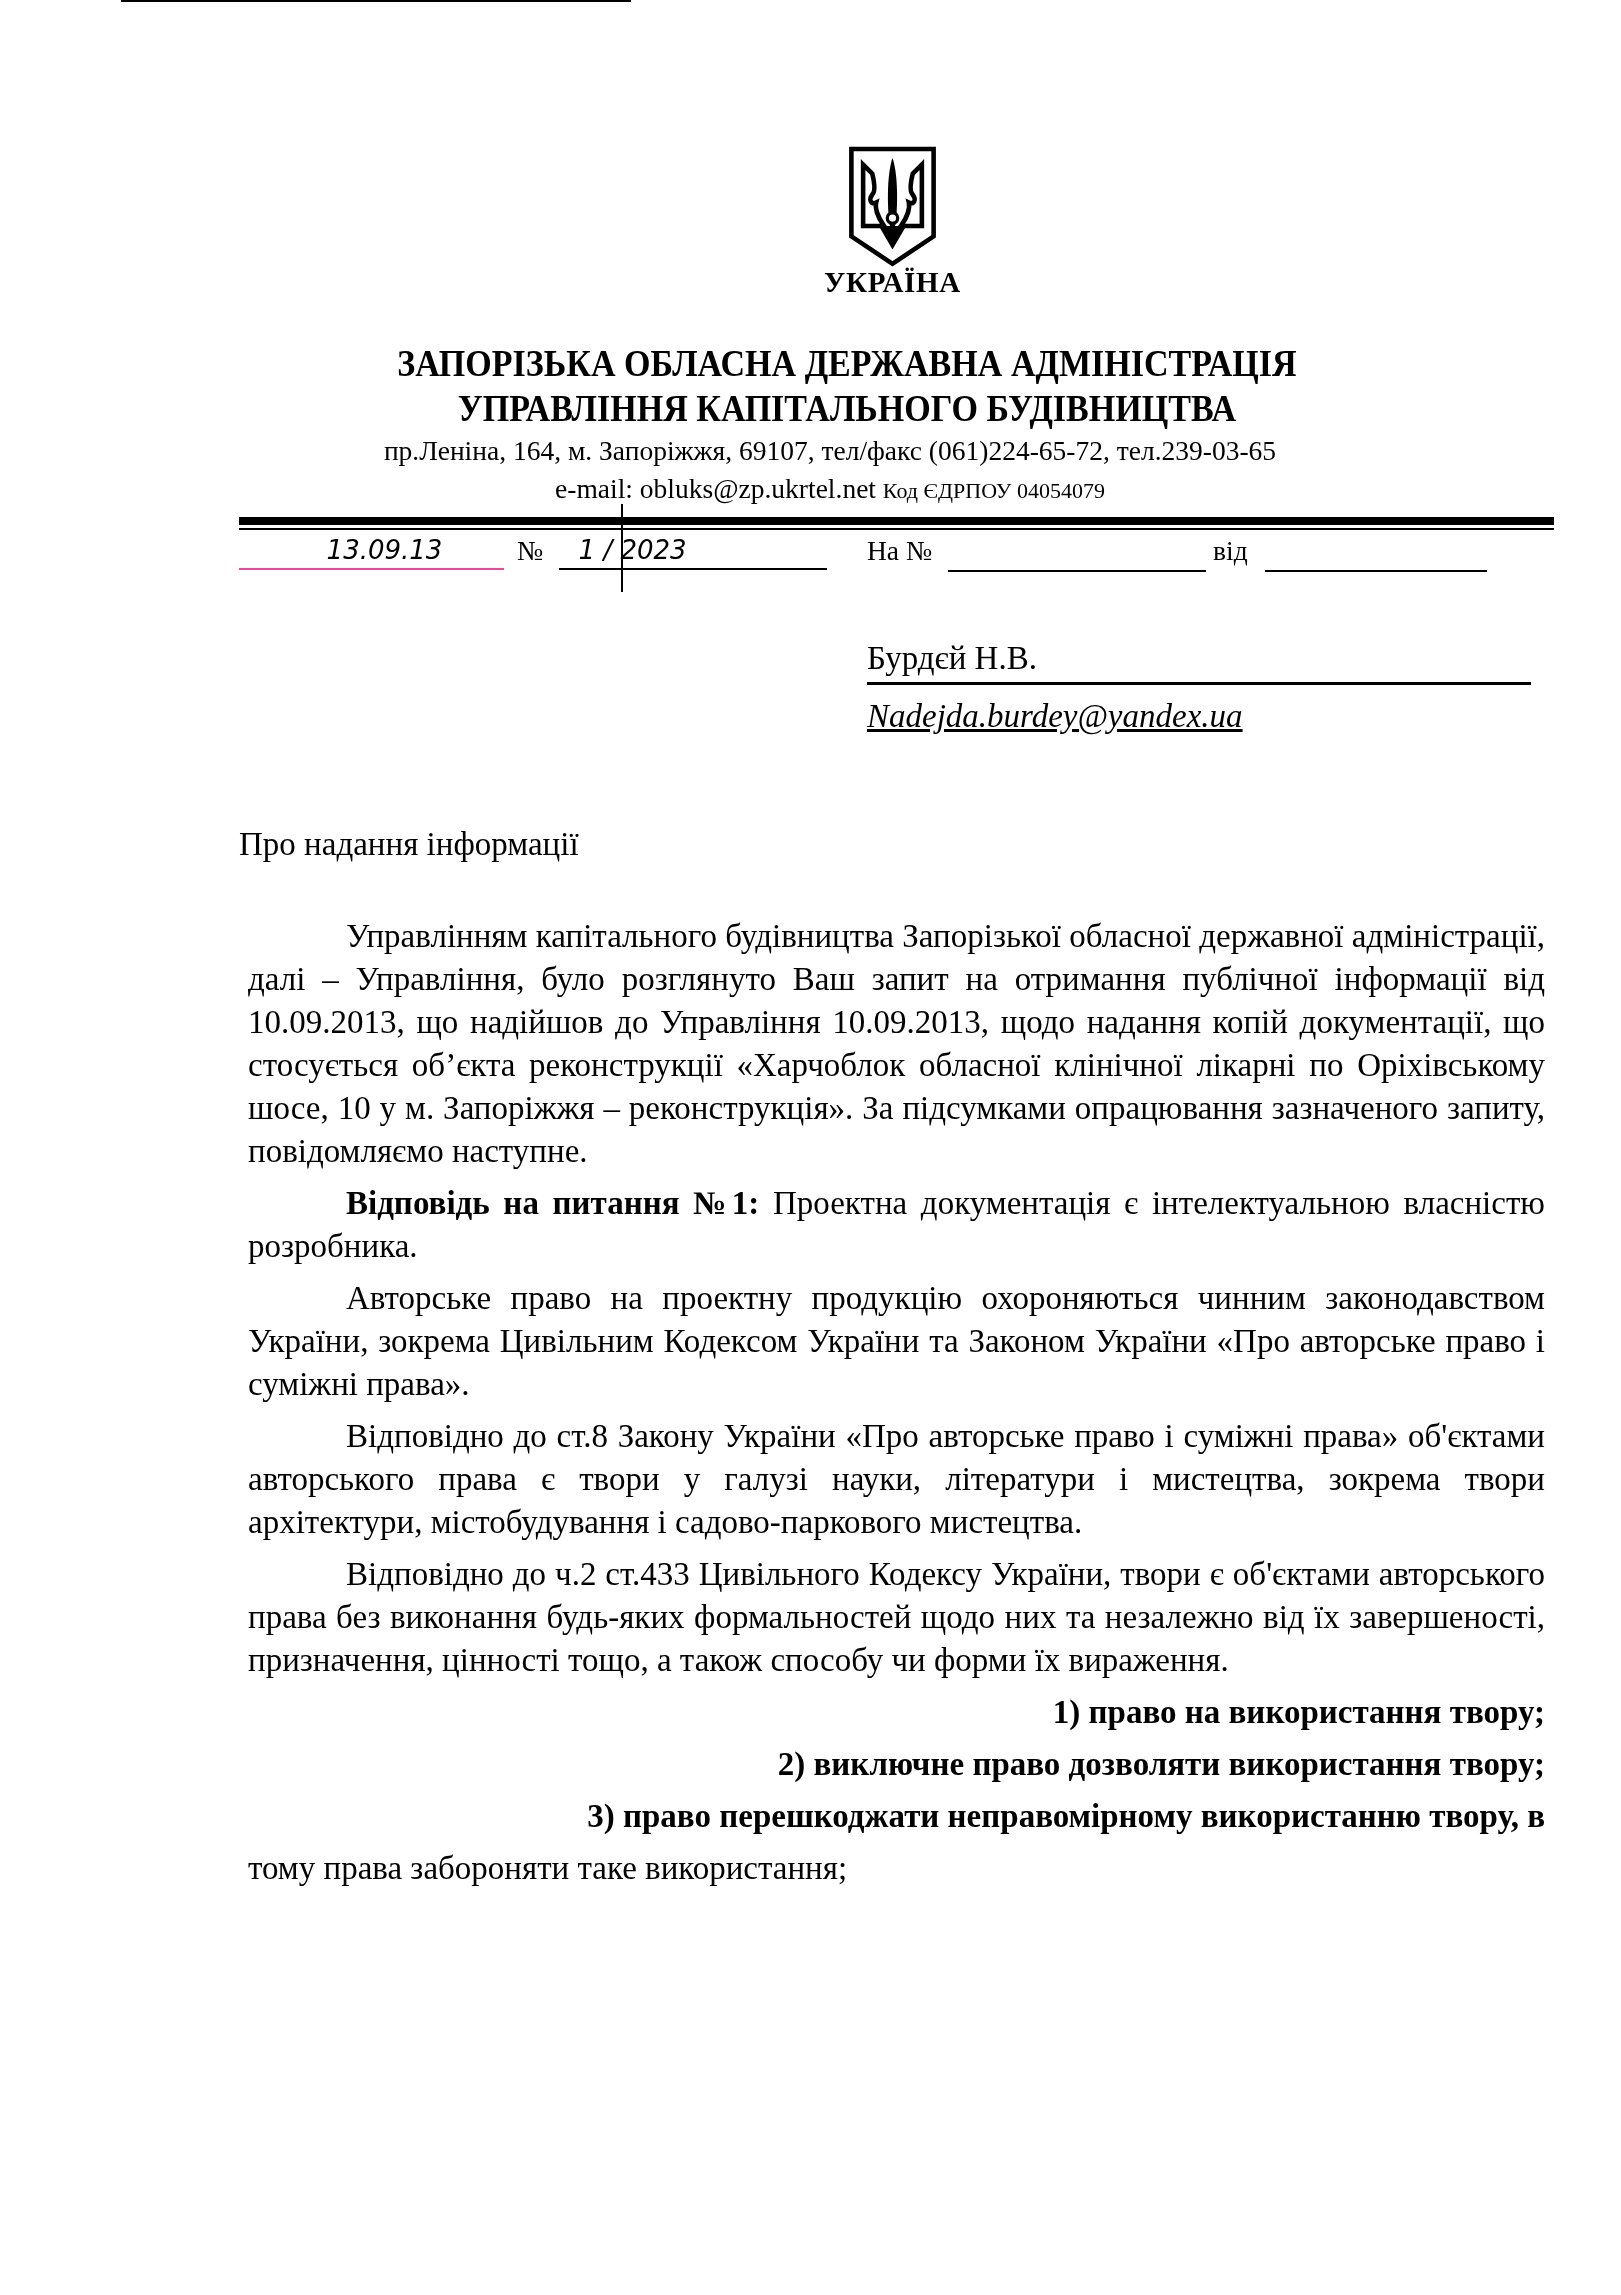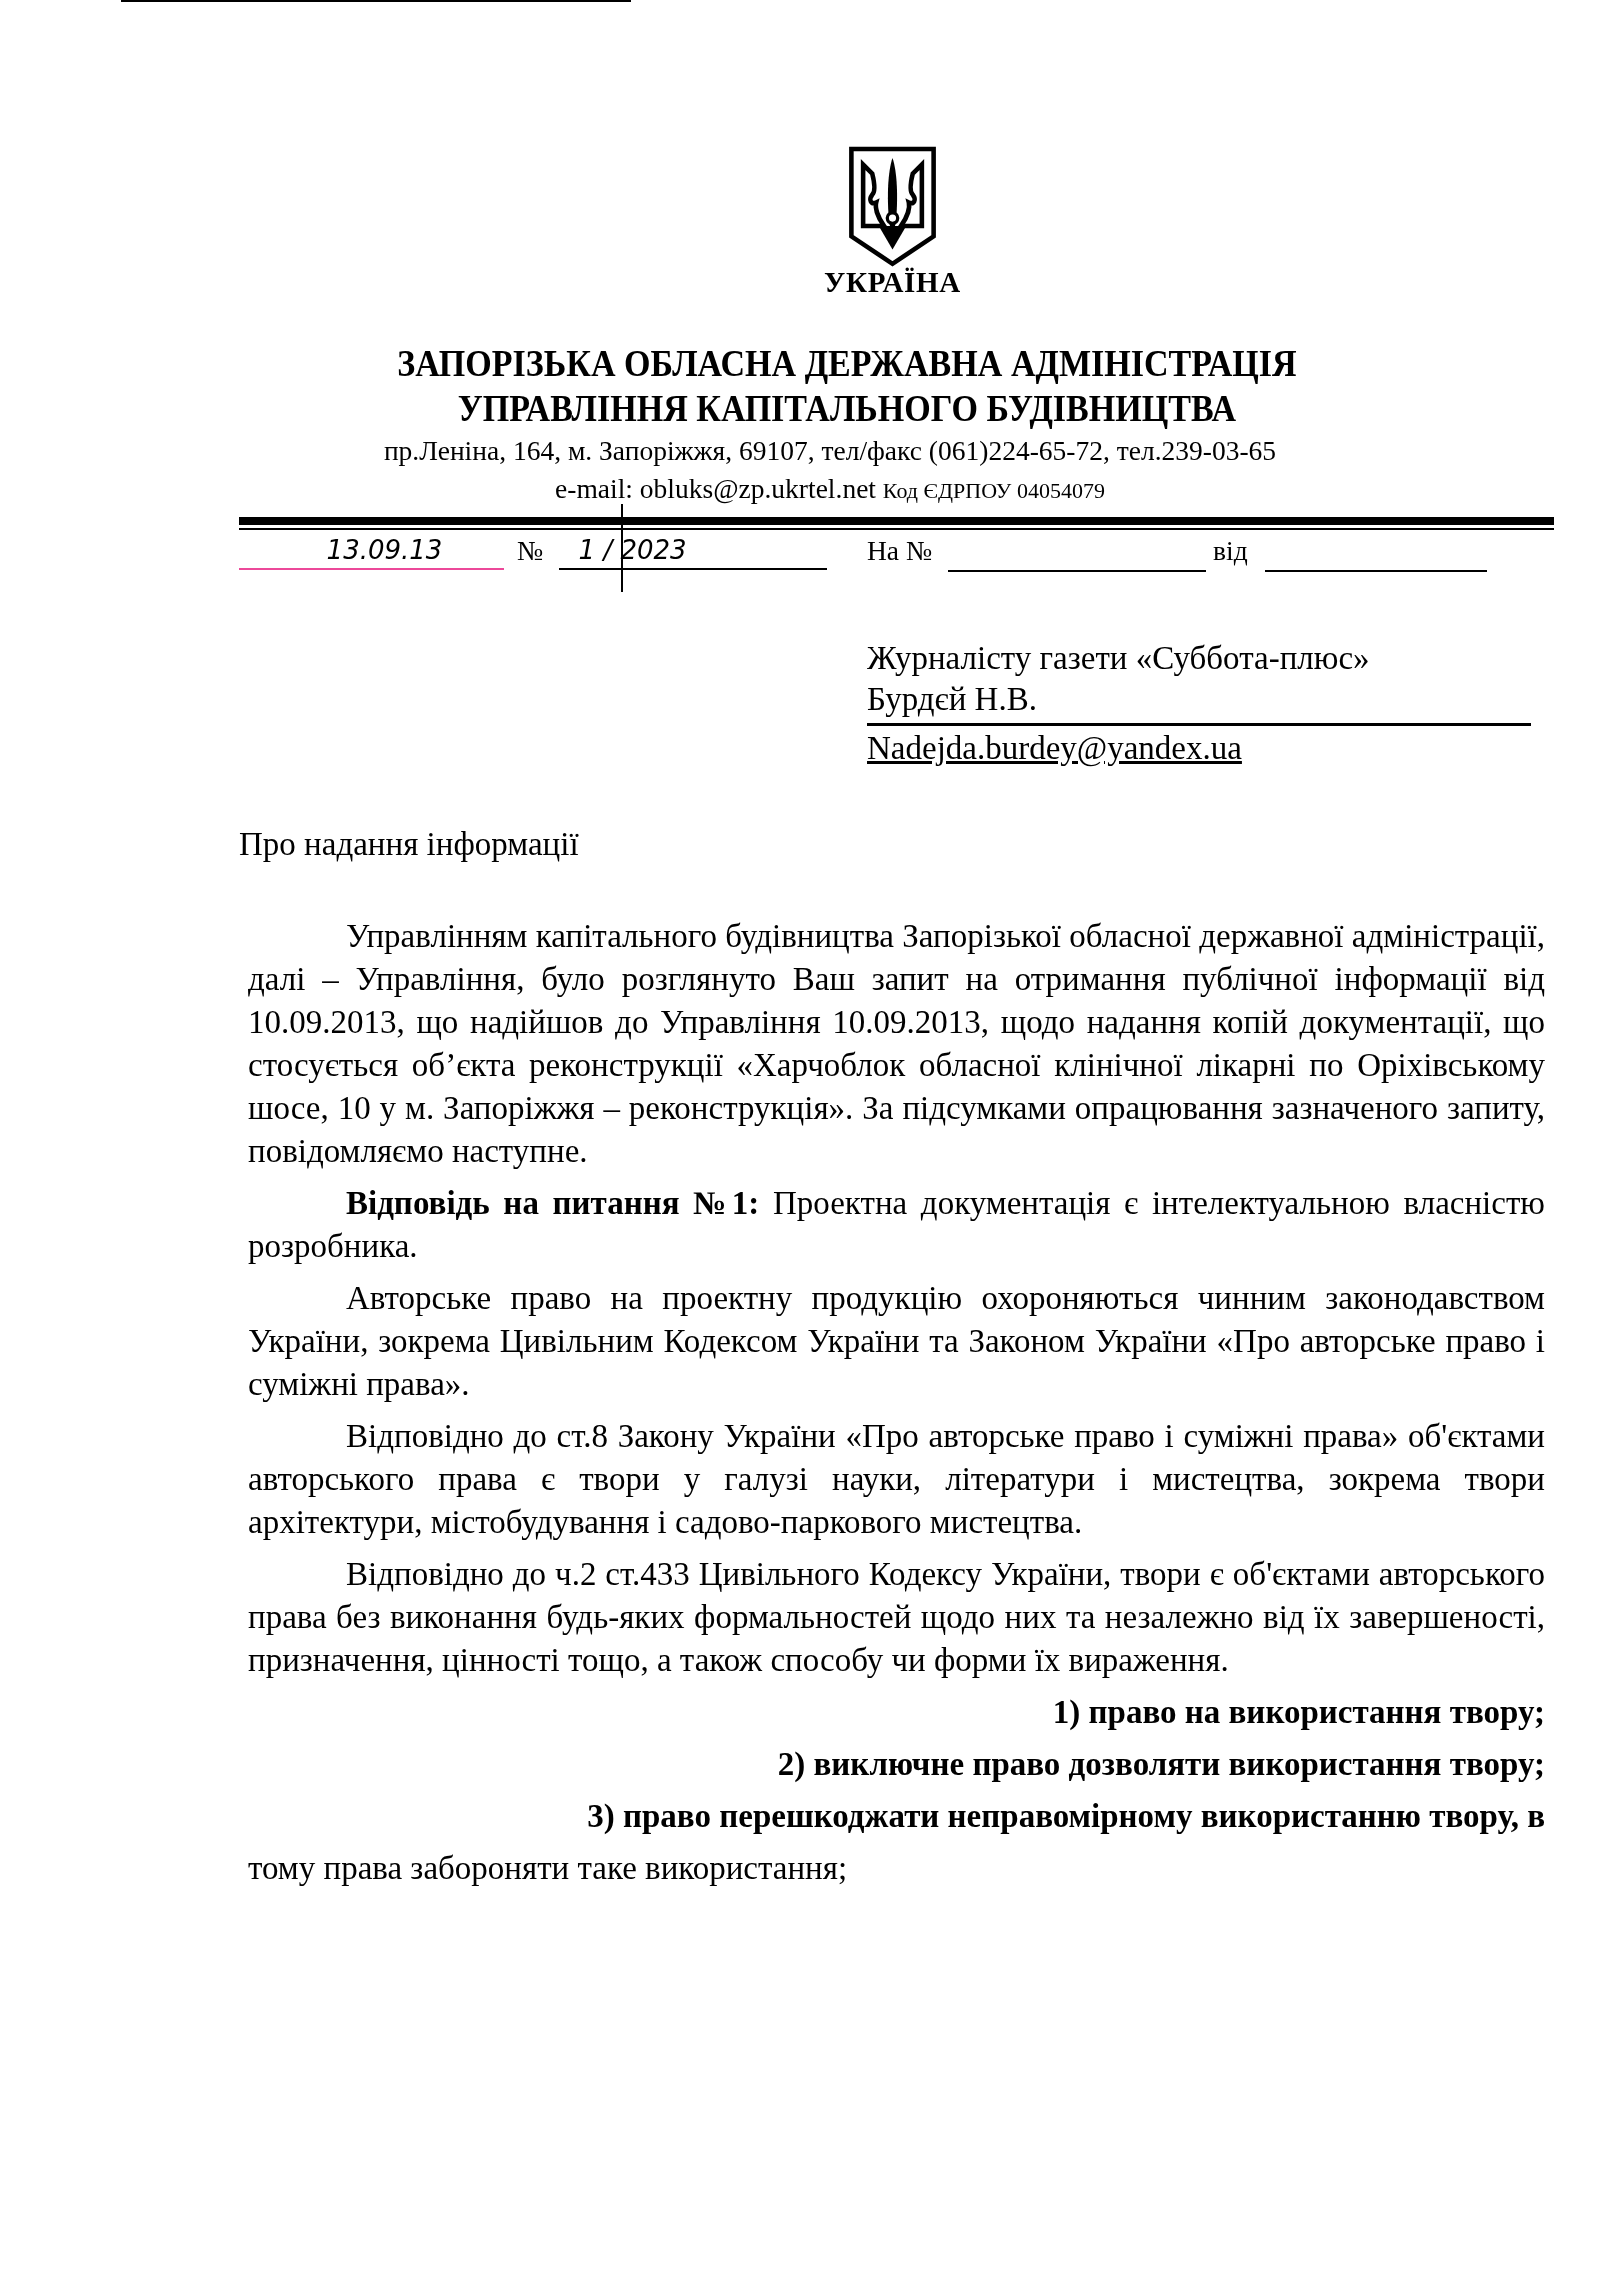--- a/index.html
+++ b/index.html
@@ -58,21 +58,21 @@
   .reg-na-val { left: 948px; width: 258px; border-bottom: 2px solid #000; height: 39px; }
   .reg-vid-label { left: 1213px; line-height: 39px; }
   .reg-vid-val { left: 1265px; width: 222px; border-bottom: 2px solid #000; height: 39px; }
 
   .addressee {
     position: absolute; left: 867px; top: 638px; width: 664px;
     font-size: 33px; line-height: 41px;
   }
   .addressee .name-line { border-bottom: 3.9px solid #000; padding-bottom: 2.6px; }
   .addressee .email {
-    text-decoration: underline; margin-top: 2px; display: inline-block;
+    font-style: italic; text-decoration: underline; margin-top: 11px; display: inline-block;
   }
   .subject {
     position: absolute; left: 239px; top: 825px; font-size: 33px; line-height: 39px;
   }
   .body-text {
     position: absolute; left: 239px; top: 906px; width: 1315px;
     font-size: 33px; line-height: 43px; text-align: justify;
   }
   .body-text p { margin: 9px; text-indent: 98px; }
   .body-text p.list { text-indent: 0; padding-left: 43px; text-align: right; font-weight: bold; }
@@ -108,21 +108,20 @@
 
 <div class="regline reg-date">13.09.13</div>
 <div class="regline reg-no-label">№</div>
 <div class="regline reg-no-val">1 / 2023</div>
 <div class="regline reg-na-label">На №</div>
 <div class="regline reg-na-val"></div>
 <div class="regline reg-vid-label">від</div>
 <div class="regline reg-vid-val"></div>
 
 <div class="addressee">
-  <div>Журналісту газети «Суббота-плюс»</div>
   <div class="name-line">Бурдєй Н.В.</div>
   <span class="email">Nadejda.burdey@yandex.ua</span>
 </div>
 
 <div class="subject">Про надання інформації</div>
 
 <div class="body-text">
   <p>Управлінням капітального будівництва Запорізької обласної державної адміністрації, далі – Управління, було розглянуто Ваш запит на отримання публічної інформації від 10.09.2013, що надійшов до Управління 10.09.2013, щодо надання копій документації, що стосується об’єкта реконструкції «Харчоблок обласної клінічної лікарні по Оріхівському шосе, 10 у м. Запоріжжя – реконструкція». За підсумками опрацювання зазначеного запиту, повідомляємо наступне.</p>
   <p><b>Відповідь на питання №1:</b><span> Проектна документація є інтелектуальною власністю розробника.</span></p>
   <p>Авторське право на проектну продукцію охороняються чинним законодавством України, зокрема Цивільним Кодексом України та Законом України «Про авторське право і суміжні права».</p>

